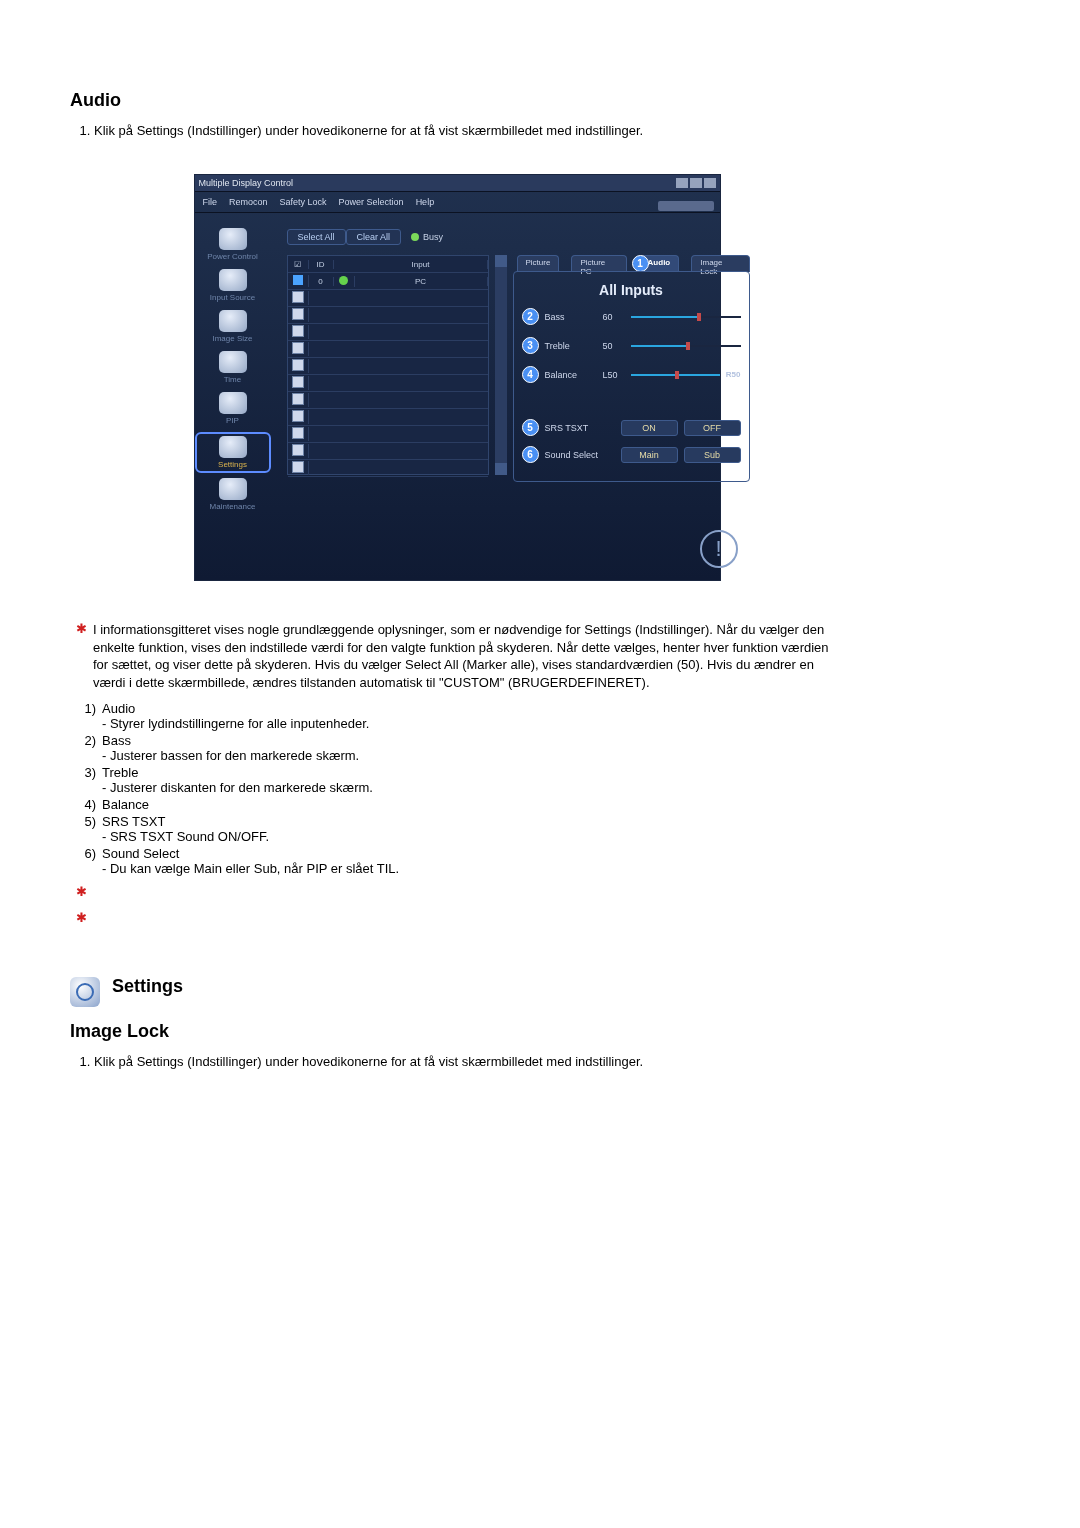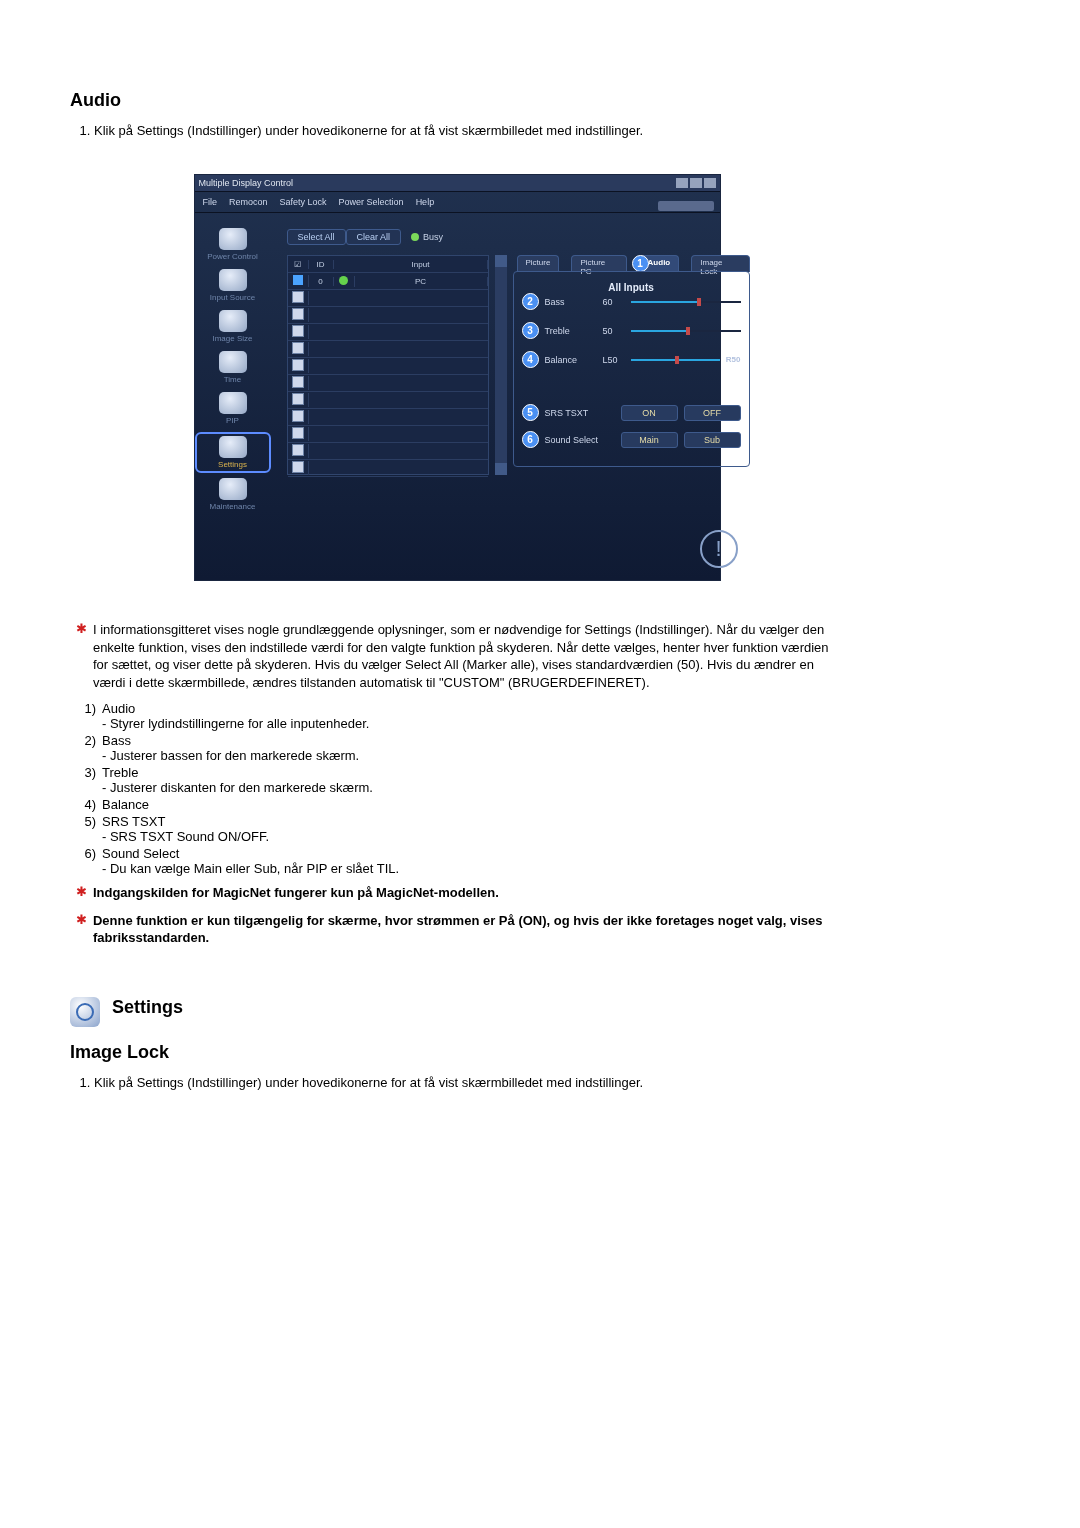--- a/index.html
+++ b/index.html
@@ -235,22 +235,22 @@
   .panel-box {
     border: 1px solid #3e5a8c;
     border-radius: 4px;
     margin-top: -1px;
     padding: 10px 8px 8px 8px;
     position: relative;
   }
   .all-inputs {
     text-align: center;
     color: #e4ecfa;
-    margin-bottom: 0;
-    font-size: 10px;
+    margin-bottom: 10px;
+    font-size: 14px;
     font-weight: bold;
   }
   .slider-row {
     display: flex;
     align-items: center;
     gap: 6px;
     margin-bottom: 12px;
     position: relative;
   }
   .num-badge {
@@ -648,25 +648,23 @@
         <span class="nl-num">6)</span>
         <div class="nl-body">
           <div>Sound Select</div>
           <div class="nl-desc">- Du kan vælge Main eller Sub, når PIP er slået TIL.</div>
         </div>
       </div>
   </div>
 
   <div class="star-block" style="margin-top:8px">
     <span class="star-red">✱</span>
-    <span class="star-text bold">Indgangskilden for MagicNet fungerer kun på MagicNet-modellen.</span>
   </div>
   <div class="star-block">
     <span class="star-red">✱</span>
-    <span class="star-text bold">Denne funktion er kun tilgængelig for skærme, hvor strømmen er På (ON), og hvis der ikke foretages noget valg, vises fabriksstandarden.</span>
   </div>
 
   <div class="section-header">
     <div class="section-icon"></div>
     <span class="sub-heading">Settings</span>
   </div>
 
   <h2 class="section-heading">Image Lock</h2>
   <ol class="ol-step">
     <li>Klik på Settings (Indstillinger) under hovedikonerne for at få vist skærmbilledet med indstillinger.</li>

